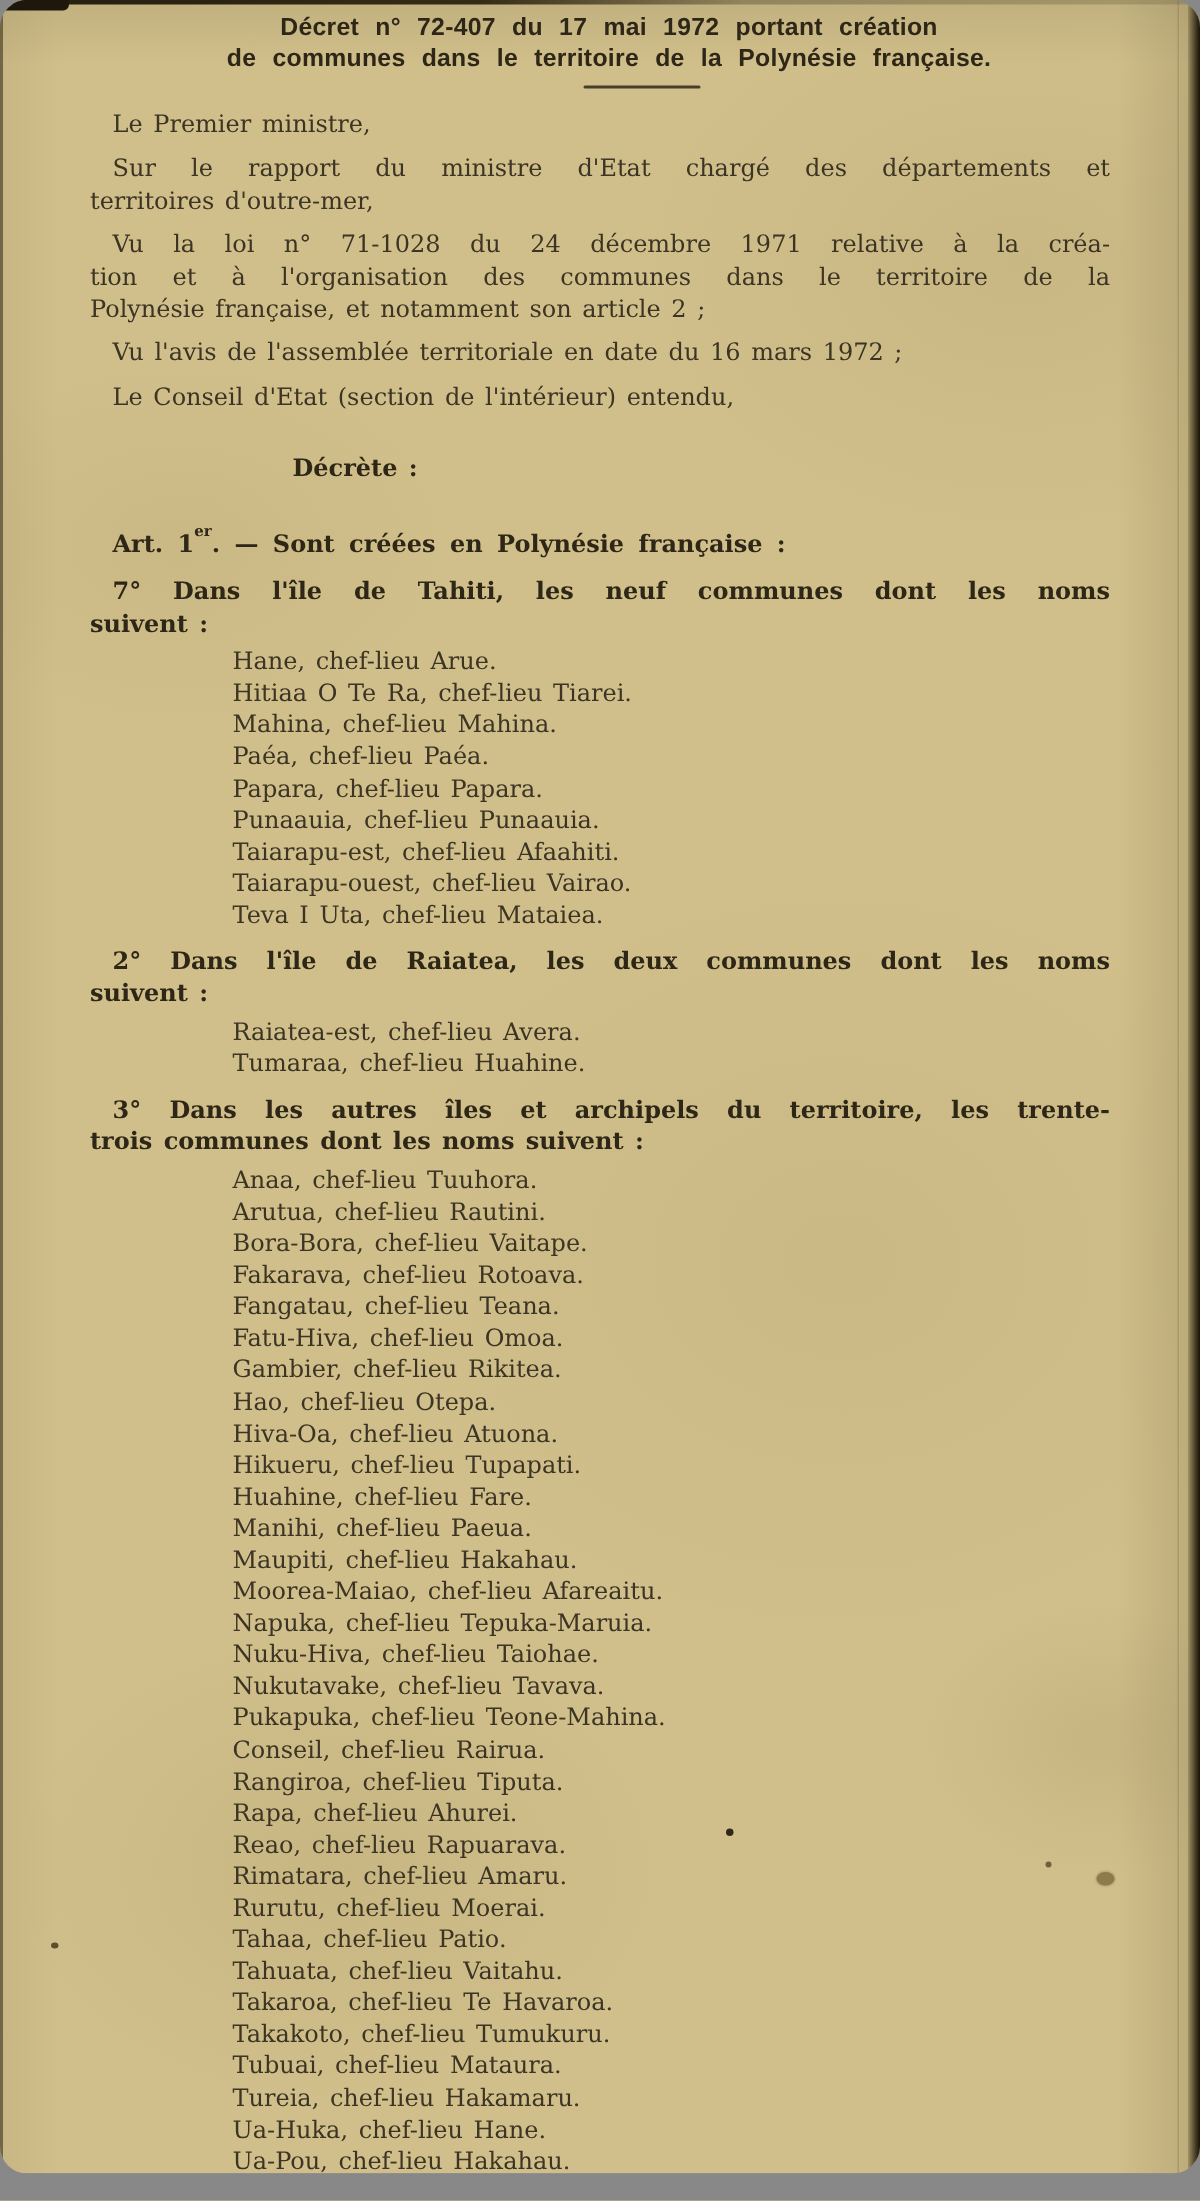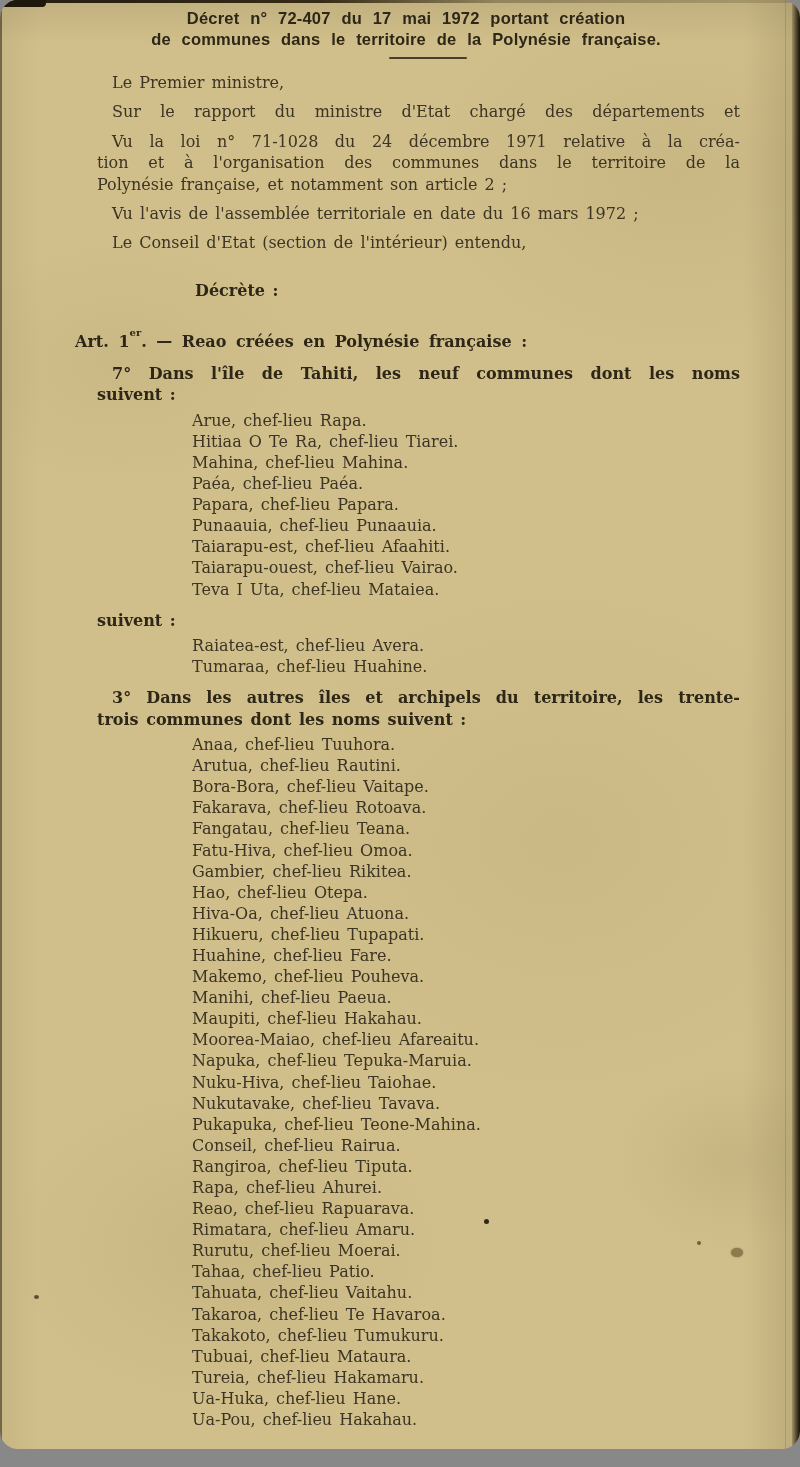--- a/index.html
+++ b/index.html
@@ -23,21 +23,21 @@
   }
   .content{position:absolute;left:60px;top:8px;width:680px;}
   .title{
     font-family:"Liberation Sans","DejaVu Sans",sans-serif;
     font-weight:bold;font-size:16.5px;line-height:21px;
     text-align:center;color:var(--ink-heavy,#2e2717);
     word-spacing:6px;letter-spacing:.2px;padding-left:12px;
   }
   .rule{width:78px;height:2px;background:#473e2b;margin:7px auto 13px;transform:translateX(28px);border-radius:1px;}
   .para{margin-top:8px;font-size:16px;line-height:21.4px;word-spacing:2px;}
-  .line{min-height:21.4px;margin-left:37px;}
+  .line{min-height:21.4px;}
   .fi{text-indent:15px;}
   .jl{text-align:justify;text-align-last:justify;}
   .decrete{margin-top:26px;padding-left:135px;font-weight:700;color:var(--ink-heavy,#2e2717);}
   .art{margin-top:26px;text-indent:15px;font-weight:700;word-spacing:4px;color:var(--ink-heavy,#2e2717);}
   .sup{font-size:10px;position:relative;top:-5px;}
   .section{margin-top:2px;}
   .intro{font-weight:700;color:var(--ink-heavy,#2e2717);margin-top:10px;}
   .commune-list{margin-top:4px;margin-bottom:2px;padding-left:95px;font-size:16px;word-spacing:2px;}
   .commune-list .line{line-height:21.1px;min-height:21.1px;}
   
@@ -66,62 +66,64 @@
     </div>
 
     <div class="rule"></div>
 
     <div class="para">
         <div class="line fi">Le Premier ministre,</div>
       </div>
 
     <div class="para">
         <div class="line jl fi">Sur le rapport du ministre d'Etat chargé des départements et</div>
+        <div class="line">territoires d'outre-mer,</div>
       </div>
 
     <div class="para">
         <div class="line jl fi">Vu la loi n° 71-1028 du 24 décembre 1971 relative à la créa-</div>
         <div class="line jl">tion et à l'organisation des communes dans le territoire de la</div>
         <div class="line">Polynésie française, et notamment son article 2 ;</div>
       </div>
 
     <div class="para">
         <div class="line fi">Vu l'avis de l'assemblée territoriale en date du 16 mars 1972 ;</div>
       </div>
 
     <div class="para">
         <div class="line fi">Le Conseil d'Etat (section de l'intérieur) entendu,</div>
       </div>
 
     <div class="para decrete">Décrète :</div>
 
     <div class="para art">
-      <span>Art. 1</span><sup class="sup">er</sup><span>. — Reao créées en Polynésie française :</span>
+      <span>Art. 1</span><sup class="sup">er</sup><span>. — Sont créées en Polynésie française :</span>
     </div>
 
     <div class="section">
       <div class="para intro">
           <div class="line jl fi">7° Dans l'île de Tahiti, les neuf communes dont les noms</div>
           <div class="line">suivent :</div>
         </div>
       <div class="commune-list">
-          <div class="line">Arue, chef-lieu Rapa.</div>
+          <div class="line">Hane, chef-lieu Arue.</div>
           <div class="line">Hitiaa O Te Ra, chef-lieu Tiarei.</div>
           <div class="line">Mahina, chef-lieu Mahina.</div>
           <div class="line">Paéa, chef-lieu Paéa.</div>
           <div class="line">Papara, chef-lieu Papara.</div>
           <div class="line">Punaauia, chef-lieu Punaauia.</div>
           <div class="line">Taiarapu-est, chef-lieu Afaahiti.</div>
           <div class="line">Taiarapu-ouest, chef-lieu Vairao.</div>
           <div class="line">Teva I Uta, chef-lieu Mataiea.</div>
         </div>
     </div>
 
     <div class="section">
       <div class="para intro">
+          <div class="line jl fi">2° Dans l'île de Raiatea, les deux communes dont les noms</div>
           <div class="line">suivent :</div>
         </div>
       <div class="commune-list">
           <div class="line">Raiatea-est, chef-lieu Avera.</div>
           <div class="line">Tumaraa, chef-lieu Huahine.</div>
         </div>
     </div>
 
     <div class="section">
       <div class="para intro">
@@ -133,21 +135,20 @@
           <div class="line">Arutua, chef-lieu Rautini.</div>
           <div class="line">Bora-Bora, chef-lieu Vaitape.</div>
           <div class="line">Fakarava, chef-lieu Rotoava.</div>
           <div class="line">Fangatau, chef-lieu Teana.</div>
           <div class="line">Fatu-Hiva, chef-lieu Omoa.</div>
           <div class="line">Gambier, chef-lieu Rikitea.</div>
           <div class="line">Hao, chef-lieu Otepa.</div>
           <div class="line">Hiva-Oa, chef-lieu Atuona.</div>
           <div class="line">Hikueru, chef-lieu Tupapati.</div>
           <div class="line">Huahine, chef-lieu Fare.</div>
-          <div class="line">Makemo, chef-lieu Pouheva.</div>
           <div class="line">Manihi, chef-lieu Paeua.</div>
           <div class="line">Maupiti, chef-lieu Hakahau.</div>
           <div class="line">Moorea-Maiao, chef-lieu Afareaitu.</div>
           <div class="line">Napuka, chef-lieu Tepuka-Maruia.</div>
           <div class="line">Nuku-Hiva, chef-lieu Taiohae.</div>
           <div class="line">Nukutavake, chef-lieu Tavava.</div>
           <div class="line">Pukapuka, chef-lieu Teone-Mahina.</div>
           <div class="line">Conseil, chef-lieu Rairua.</div>
           <div class="line">Rangiroa, chef-lieu Tiputa.</div>
           <div class="line">Rapa, chef-lieu Ahurei.</div>

